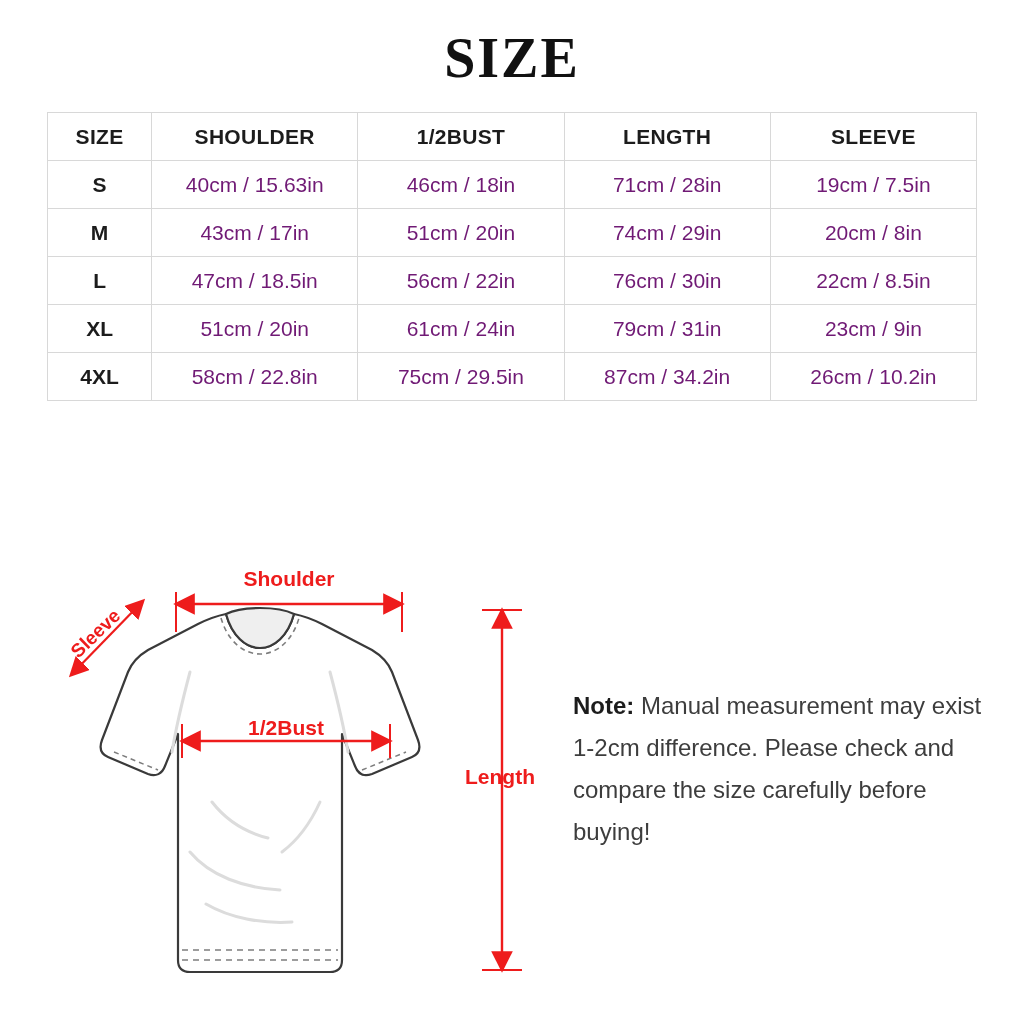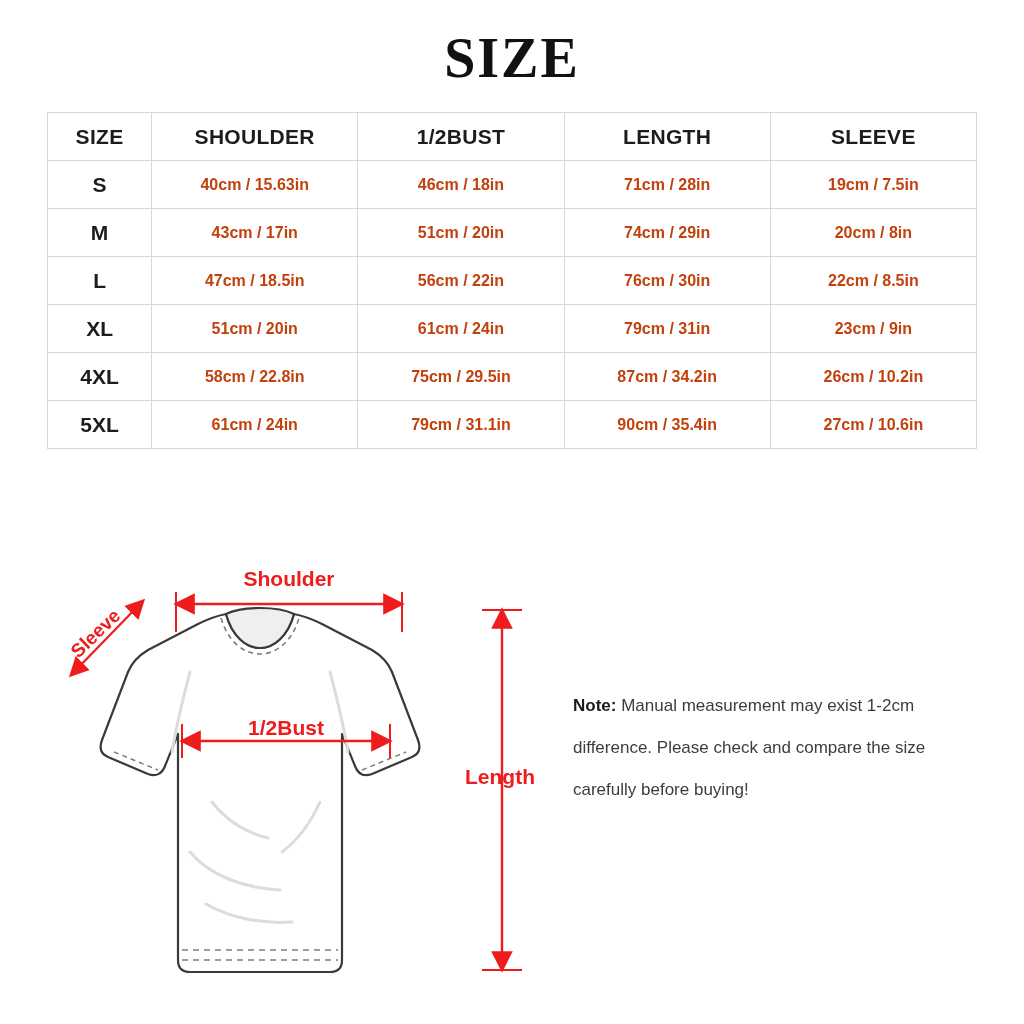--- a/index.html
+++ b/index.html
@@ -37,23 +37,23 @@
     left: 47px;
     width: 930px;
     border-collapse: collapse;
     table-layout: fixed;
   }
   .size-table td, .size-table th {
     border: 1px solid #d8d8d8;
     height: 45px;
     text-align: center;
     vertical-align: middle;
-    font-size: 16px;
-    color: #c2410c;
-    font-weight: 700;
+    font-size: 21px;
+    color: #701a75;
+    font-weight: 400;
   }
   .size-table thead th {
     font-size: 21px;
     font-weight: 700;
     color: #1c1c1c;
     letter-spacing: 0.3px;
   }
   .size-table tbody td.size-cell {
     font-weight: 700;
     color: #1c1c1c;
@@ -71,21 +71,21 @@
     height: 460px;
   }
   .illus svg { display: block; }
 
   
   .note {
     position: absolute;
     left: 573px;
     top: 685px;
     width: 410px;
-    font-size: 17px;
+    font-size: 24px;
     line-height: 42px;
     color: #3d3d3d;
   }
   .note b {
     font-weight: 700;
     color: #1c1c1c;
   }
 </style>
 </head>
 <body>
@@ -137,27 +137,20 @@
       <td>61cm / 24in</td>
       <td>79cm / 31in</td>
       <td>23cm / 9in</td>
     </tr>
     <tr>
       <td class="size-cell">4XL</td>
       <td>58cm / 22.8in</td>
       <td>75cm / 29.5in</td>
       <td>87cm / 34.2in</td>
       <td>26cm / 10.2in</td>
-    </tr>
-    <tr>
-      <td class="size-cell">5XL</td>
-      <td>61cm / 24in</td>
-      <td>79cm / 31.1in</td>
-      <td>90cm / 35.4in</td>
-      <td>27cm / 10.6in</td>
     </tr>
   </tbody>
 </table>
 
 <div class="illus">
   <svg width="520" height="460" viewBox="0 0 520 460" xmlns="http://www.w3.org/2000/svg">
     <defs>
       <marker id="arrH" markerWidth="9" markerHeight="9" refX="7" refY="4.5" orient="auto">
         <path d="M0,0 L9,4.5 L0,9 z" fill="#ee1c1c"></path>
       </marker>

